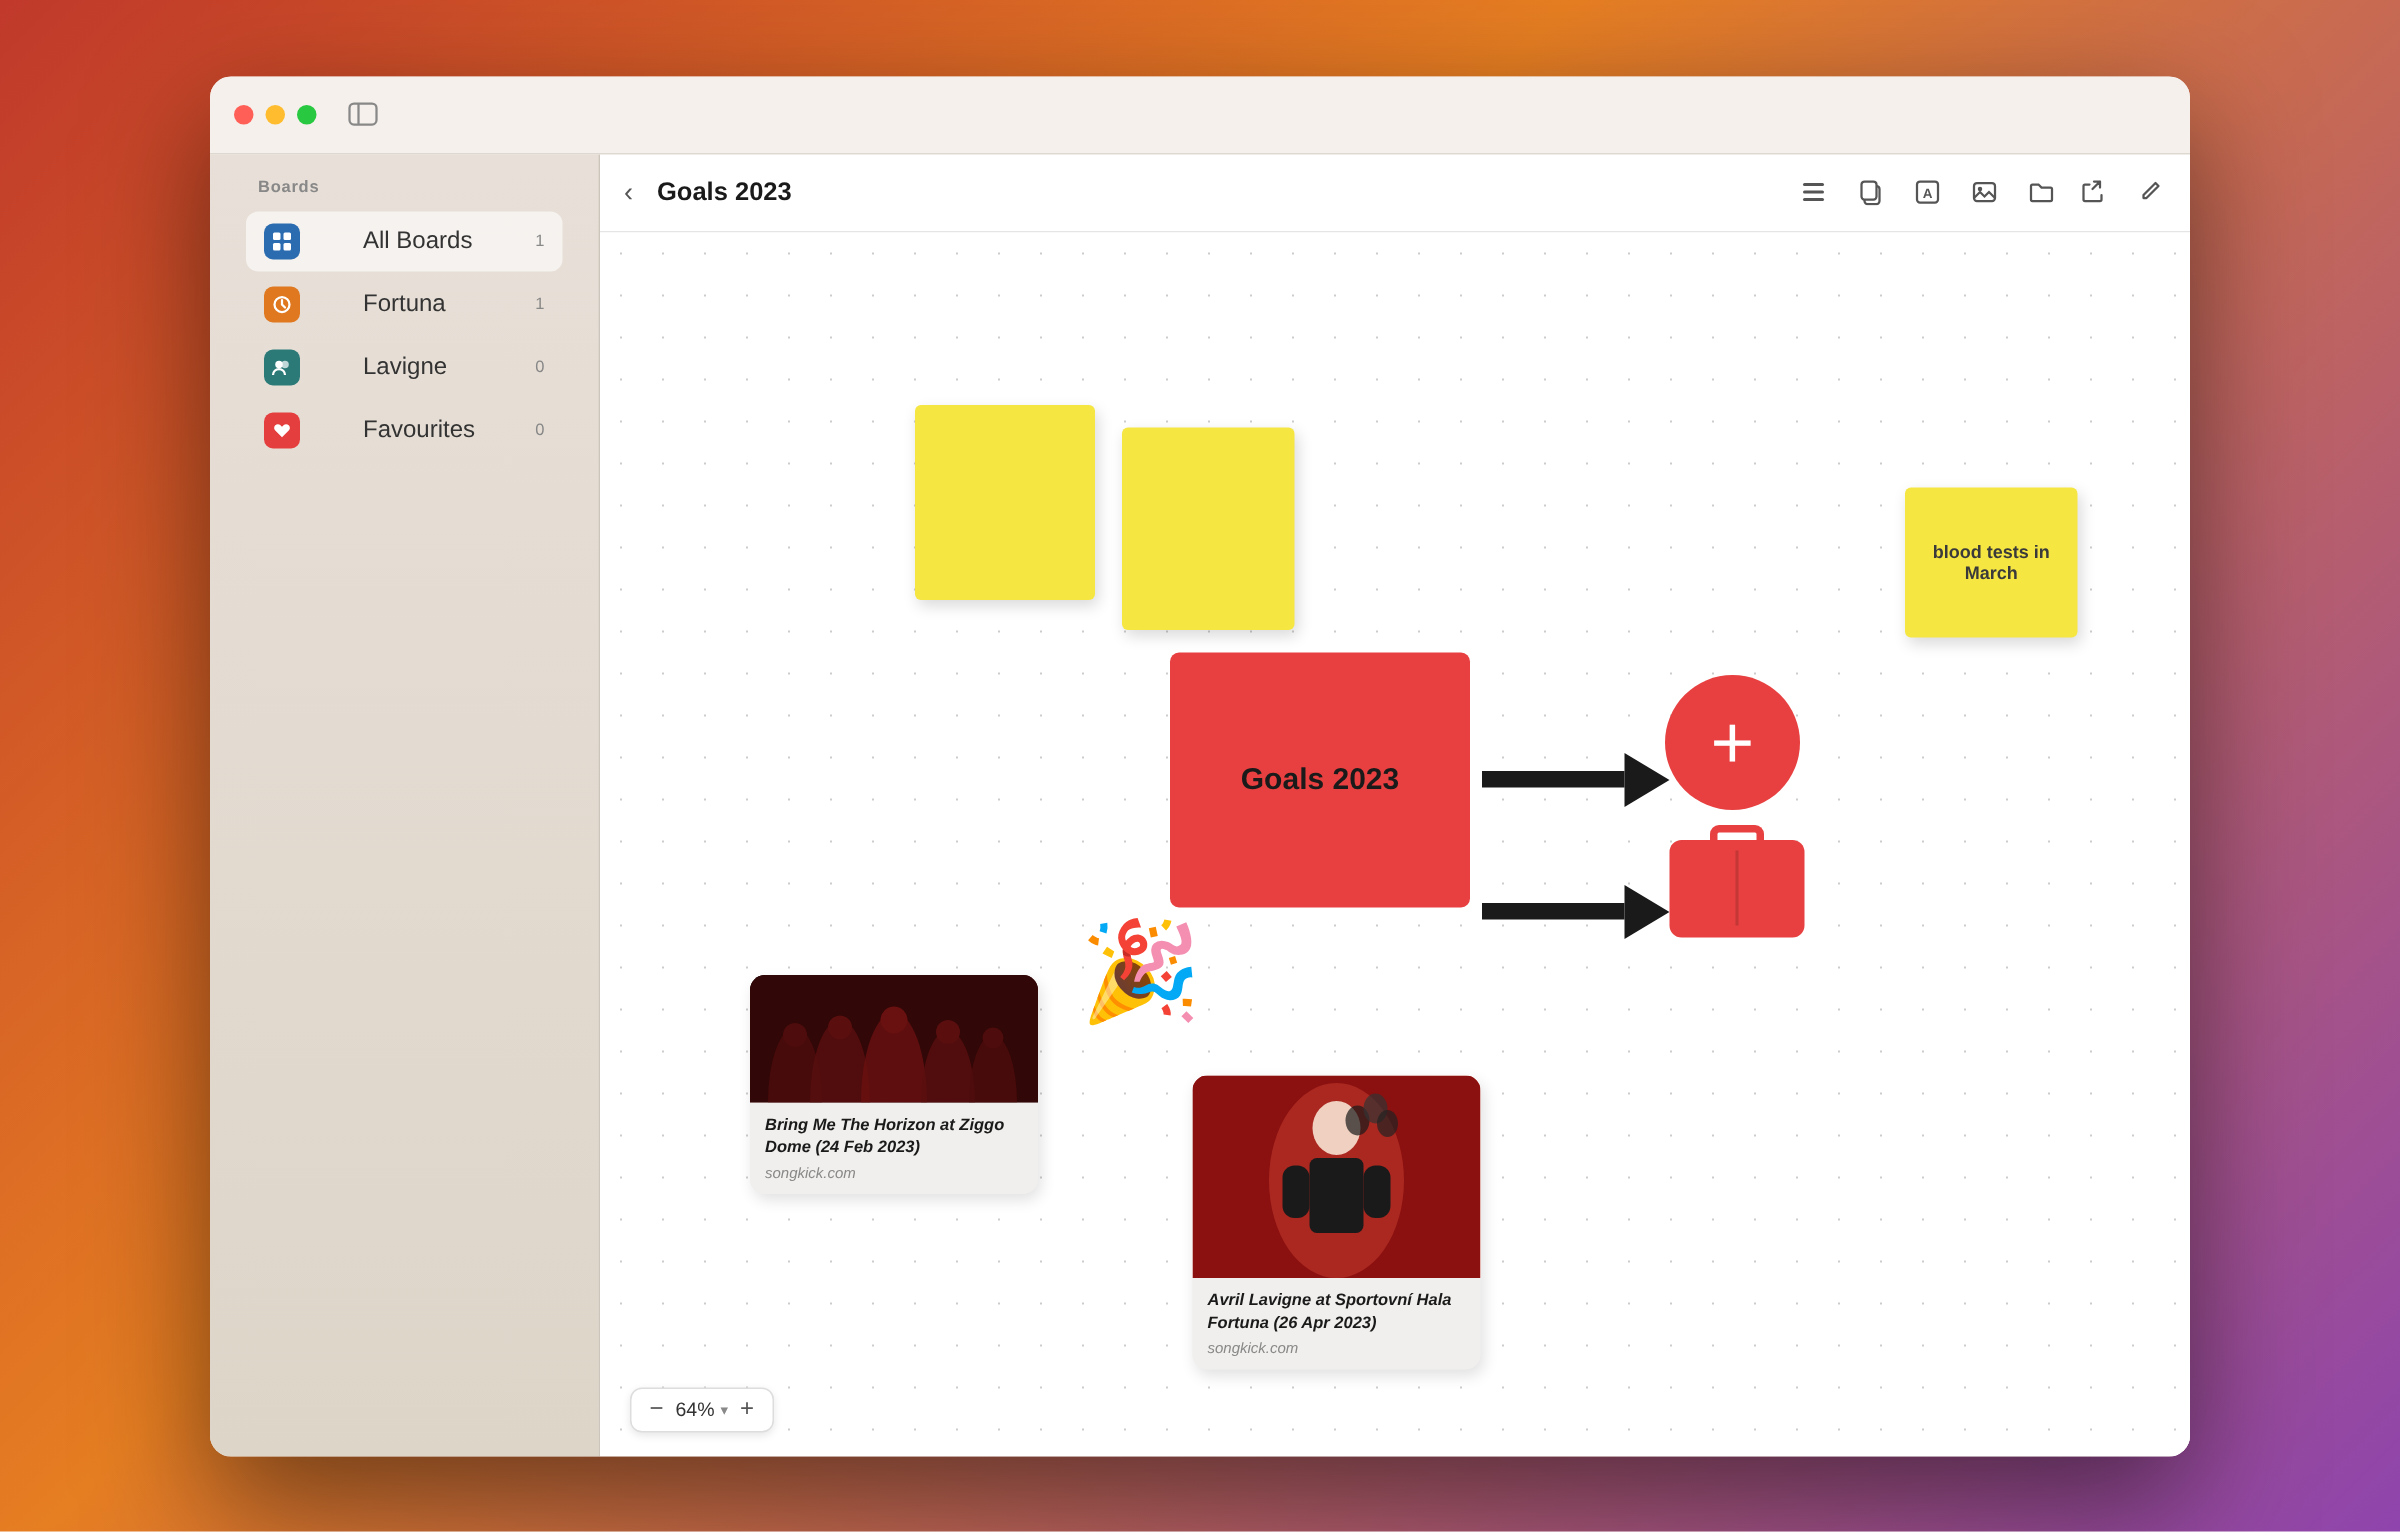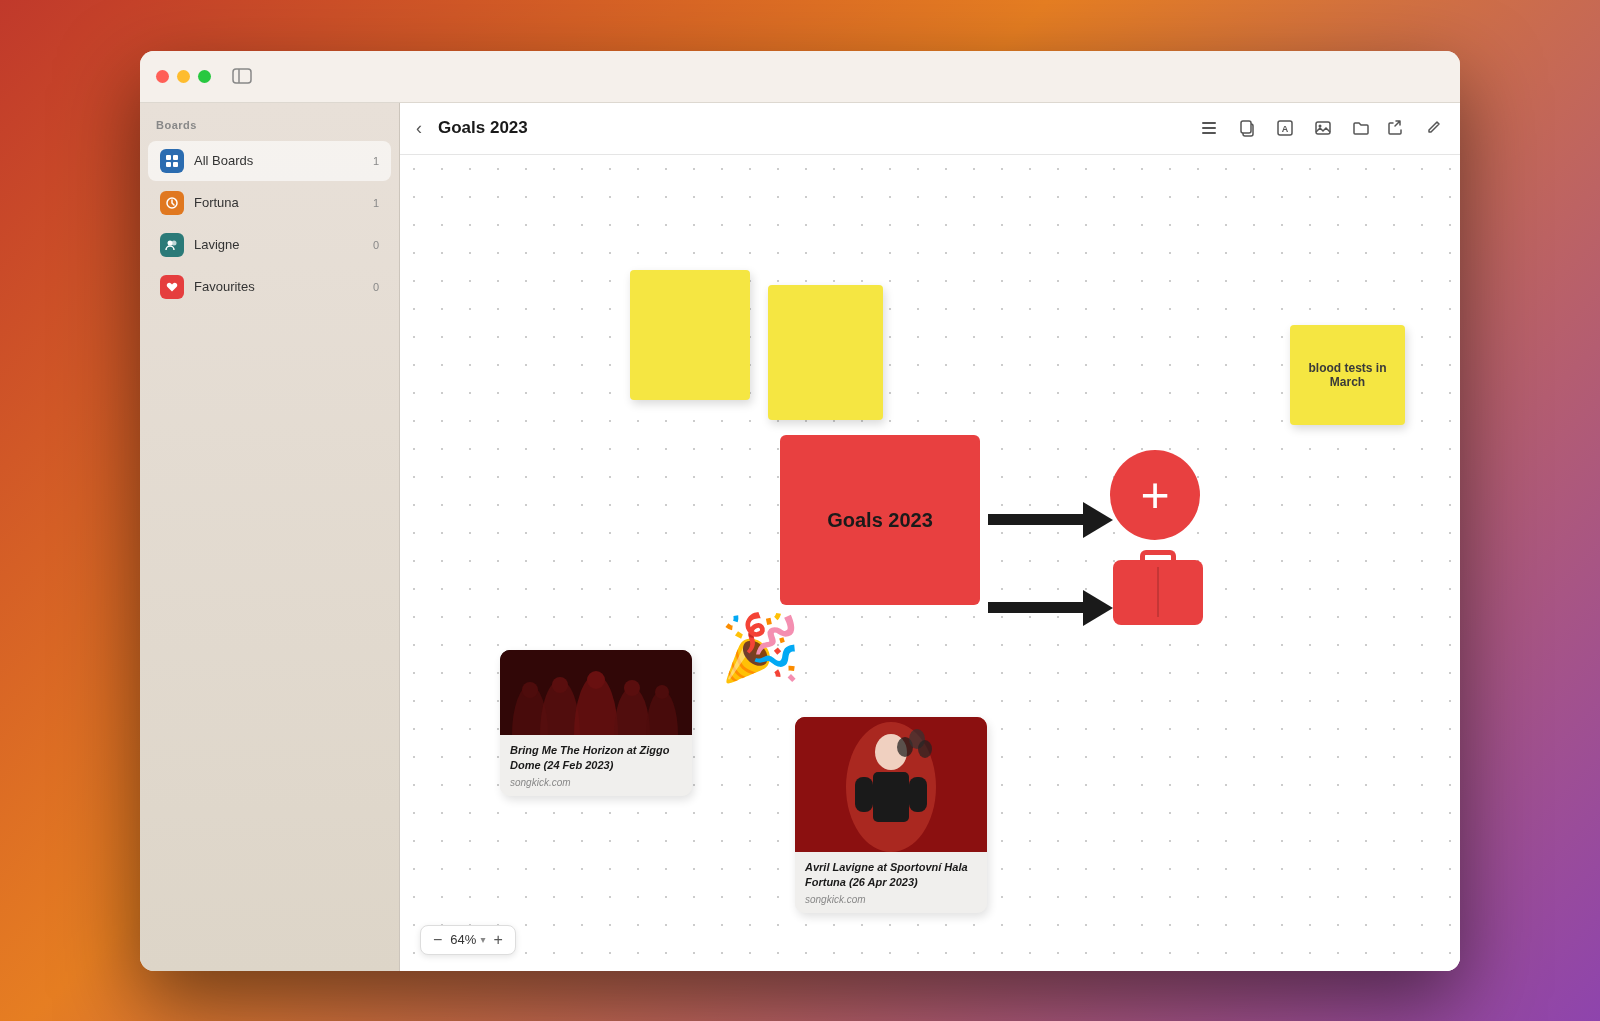--- a/index.html
+++ b/index.html
@@ -53,21 +53,21 @@
     }
     .main-layout {
       display: flex;
       flex: 1;
       overflow: hidden;
     }
     .sidebar {
       width: 260px;
       background: linear-gradient(180deg, #e8e0d8 0%, #ddd5c8 100%);
       border-right: 1px solid #ccc5bc;
-      padding: 16px 0;
+      padding: 16px 16px;
       flex-shrink: 0;
     }
     .sidebar-section-label {
       font-size: 11px;
       font-weight: 600;
       color: #888;
       padding: 0 16px 8px;
       letter-spacing: 0.5px;
     }
     .sidebar-item {
@@ -92,23 +92,24 @@
       justify-content: center;
       flex-shrink: 0;
       font-size: 14px;
     }
     .icon-blue { background: #2b6cb0; color: white; }
     .icon-orange { background: #e07820; color: white; }
     .icon-teal { background: #2b7a78; color: white; }
     .icon-red { background: #e53e3e; color: white; }
     .sidebar-item-label {
       flex: 1;
-      font-size: 13px;
+      font-size: 16px;
       color: #333;
       font-weight: 400;
+      margin-left: 32px;
     }
     .sidebar-badge {
       font-size: 11px;
       color: #888;
       font-weight: 500;
     }
     .content-area {
       flex: 1;
       display: flex;
       flex-direction: column;
@@ -164,21 +165,20 @@
       background-color: white;
       background-image: radial-gradient(circle, #ccc 1px, transparent 1px);
       background-size: 28px 28px;
     }
     
     .sticky-note {
       position: absolute;
       background: #f5e642;
       border-radius: 4px;
       box-shadow: 2px 4px 10px rgba(0,0,0,0.15);
-      margin-left: 20px;
     }
     .sticky-note-1 {
       width: 120px;
       height: 130px;
       top: 115px;
       left: 210px;
     }
     .sticky-note-2 {
       width: 115px;
       height: 135px;

